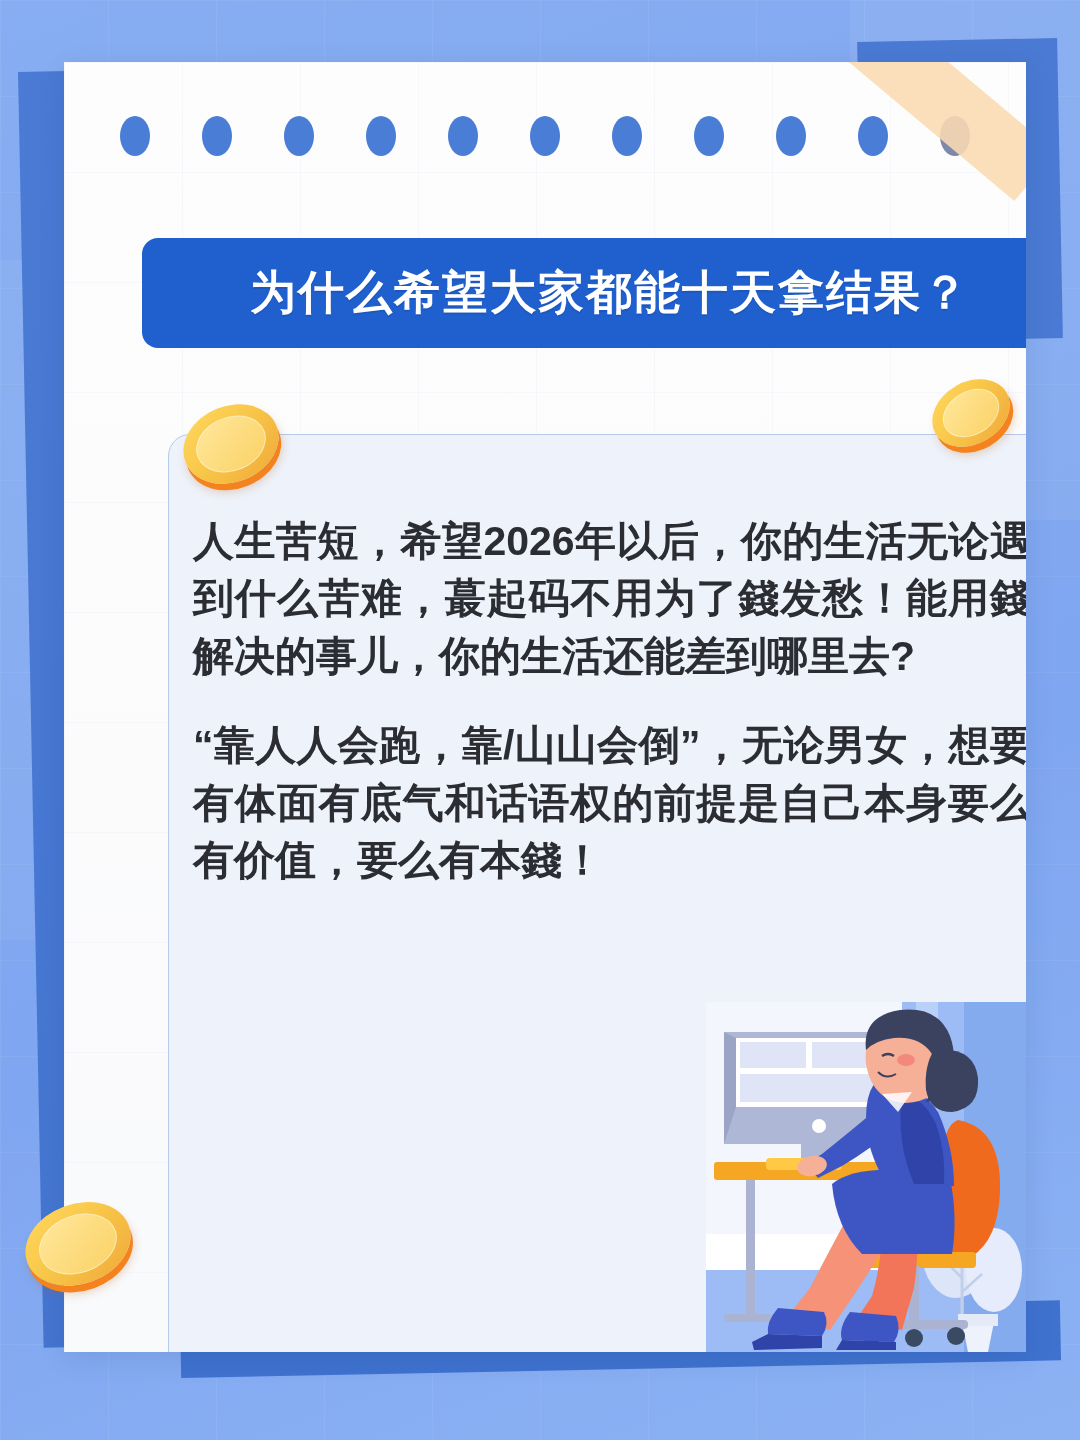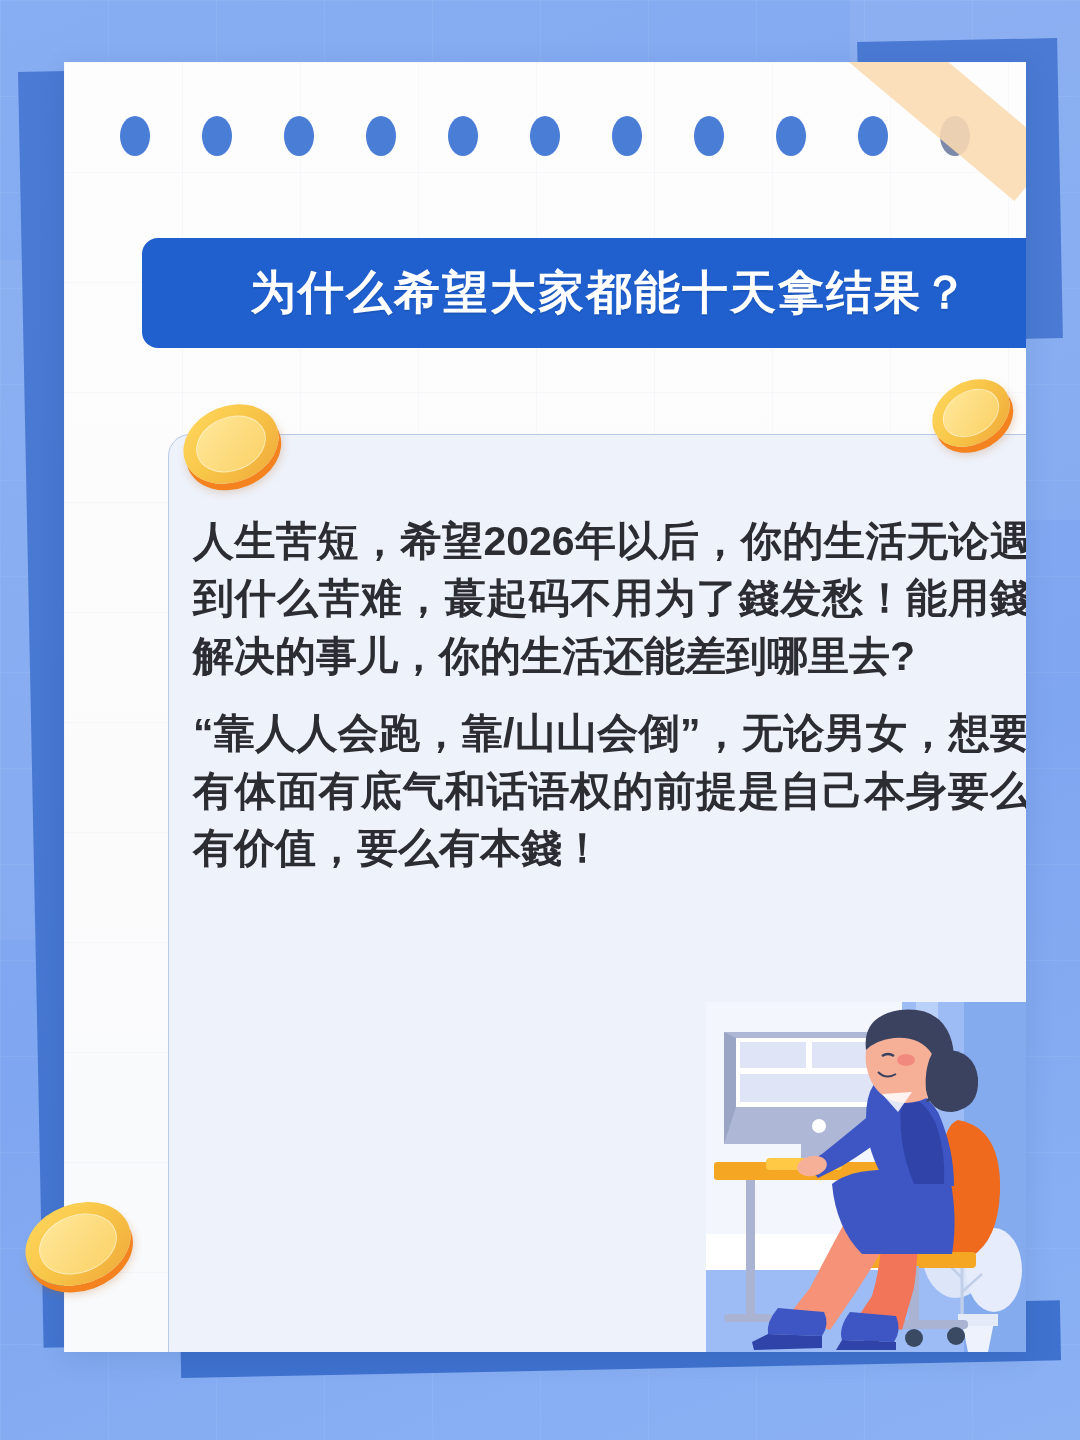--- a/index.html
+++ b/index.html
@@ -116,21 +116,21 @@
     position:absolute; left:24px; top:78px; right:20px;
   }
   .para{
     color:#2b2d33;
     font-size:41px;
     font-weight:bold;
     line-height:1.40;
     letter-spacing:0px;
     text-align:justify;
   }
-  .para + .para { margin-top:20px; }
+  .para + .para { margin-top:32px; }
   .alt-glyph{ font-family:"DejaVu Serif","Liberation Serif",serif; font-weight:bold; }
 
   
   .coin{ position:absolute; z-index:9; }
   .coin .coin-body{
     width:100%; height:100%;
     border-radius:50%;
     background:linear-gradient(150deg,#ffd75e 0%,#f8c749 45%,#f0a93a 100%);
     box-shadow:
       0 7px 0 #f3821f,

